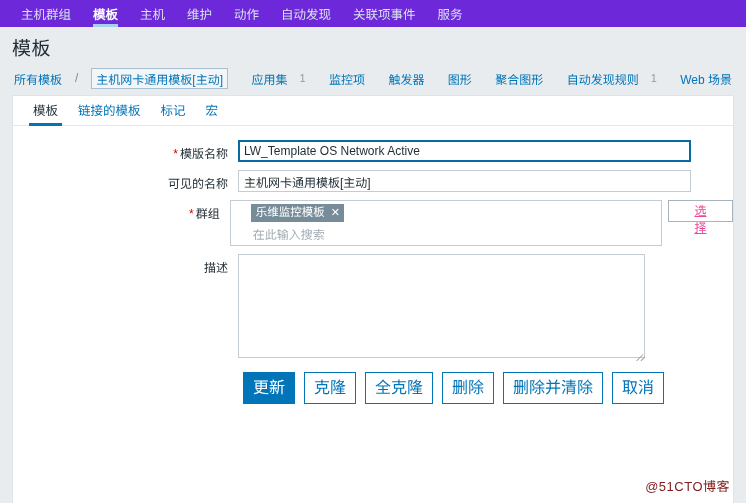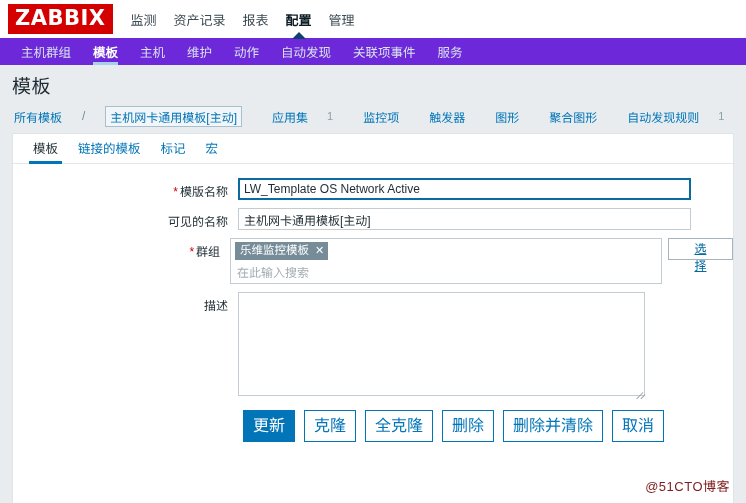--- a/index.html
+++ b/index.html
@@ -103,21 +103,21 @@
     margin: 0;
     letter-spacing: 0.5px;
   }
 
   
   .breadcrumb {
     display: flex;
     align-items: center;
     padding: 0 14px;
     height: 26px;
-    gap: 15px;
+    gap: 8px;
     background: #e8ecef;
     white-space: nowrap;
   }
   .crumb-link {
     color: #0275b8;
     font-size: 12px;
     cursor: pointer;
     text-decoration: none;
   }
   .crumb-sep { color: #768d99; margin: 0 5px; font-size: 12px; }
@@ -200,21 +200,21 @@
   .text-input.focused {
     border: 1px solid #0b6aa2;
     box-shadow: 0 0 0 1px #0b6aa2 inset;
   }
 
   .multiselect {
     width: 448px;
     min-height: 40px;
     border: 1px solid #c3ccd3;
     background: #ffffff;
-    padding: 3px 4px;
+    padding: 3px 20px;
   }
   .chip {
     display: inline-flex;
     align-items: center;
     background: #768d99;
     color: #ffffff;
     font-size: 11.5px;
     padding: 1px 4px 2px 5px;
     line-height: 1.3;
     cursor: pointer;
@@ -231,21 +231,21 @@
     color: #a3adb4;
     font-size: 12px;
     padding: 3px 2px 0 2px;
   }
   .select-btn {
     margin-left: 6px;
     height: 22px;
     min-width: 42px;
     border: 1px solid #a7b4bd;
     background: #ffffff;
-    color: #0369a1;
+    color: #ec4899;
     font-size: 12px;
     cursor: pointer;
     font-family: "Liberation Sans", "DejaVu Sans", sans-serif;
     padding: 0 20px;
     text-decoration: underline;
   }
 
   .textarea-wrap { position: relative; width: 407px; }
   .textarea {
     width: 407px;
@@ -310,30 +310,20 @@
     letter-spacing: 0.5px;
     user-select: none;
   }
   .page { position: relative; width: 746px; height: 503px; }
 </style>
 </head>
 <body>
 
 <div class="page">
 
-  <div class="topbar">
-    <div class="logo">ZABBIX</div>
-    <nav class="topnav">
-      <div class="topnav-item">监测</div>
-      <div class="topnav-item">资产记录</div>
-      <div class="topnav-item">报表</div>
-      <div class="topnav-item active">配置</div>
-      <div class="topnav-item">管理</div>
-    </nav>
-  </div>
 
   <div class="subnav">
     <div class="subnav-item">主机群组</div>
     <div class="subnav-item active">模板</div>
     <div class="subnav-item">主机</div>
     <div class="subnav-item">维护</div>
     <div class="subnav-item">动作</div>
     <div class="subnav-item">自动发现</div>
     <div class="subnav-item">关联项事件</div>
     <div class="subnav-item">服务</div>

